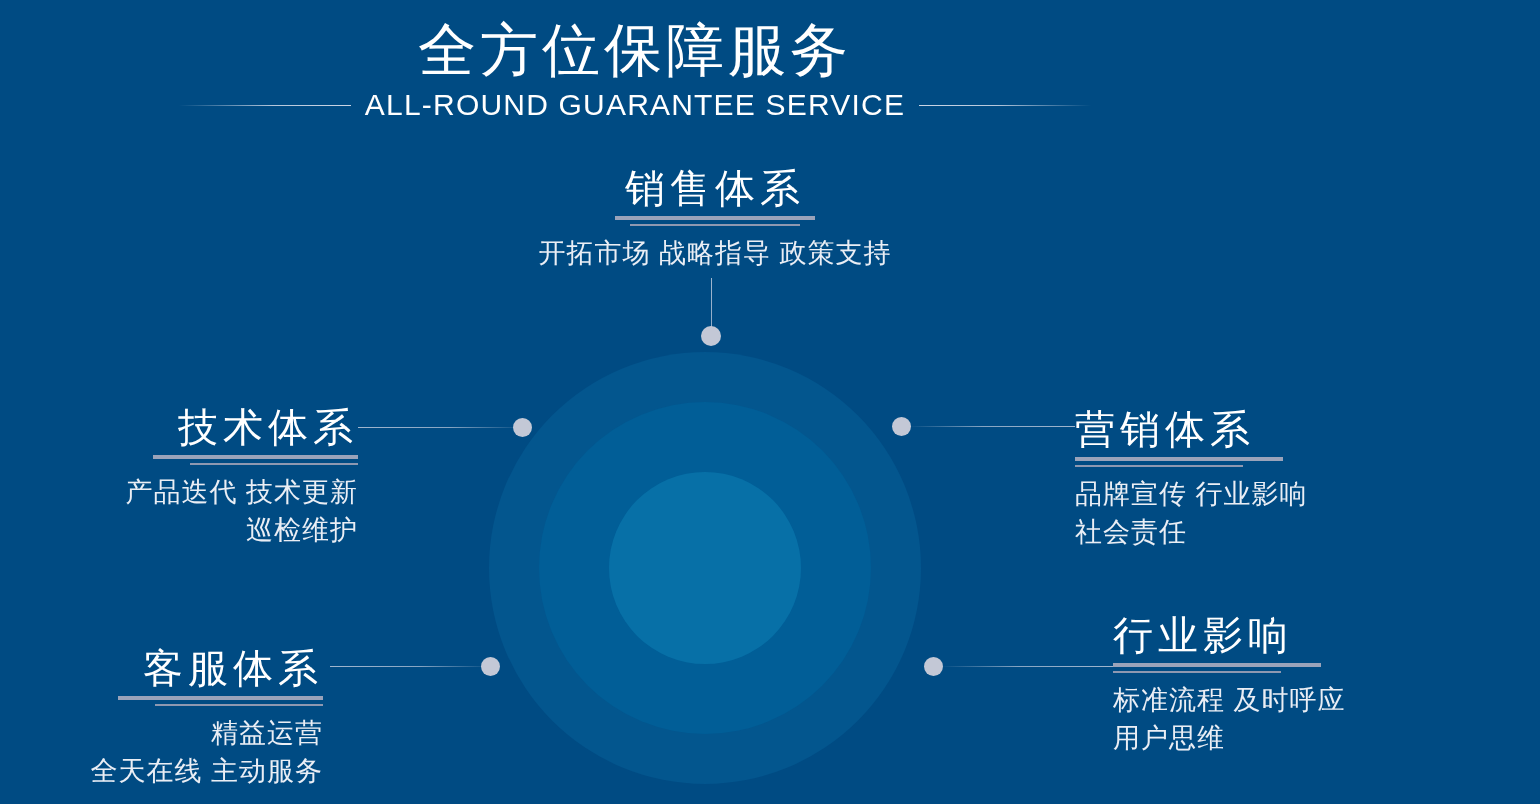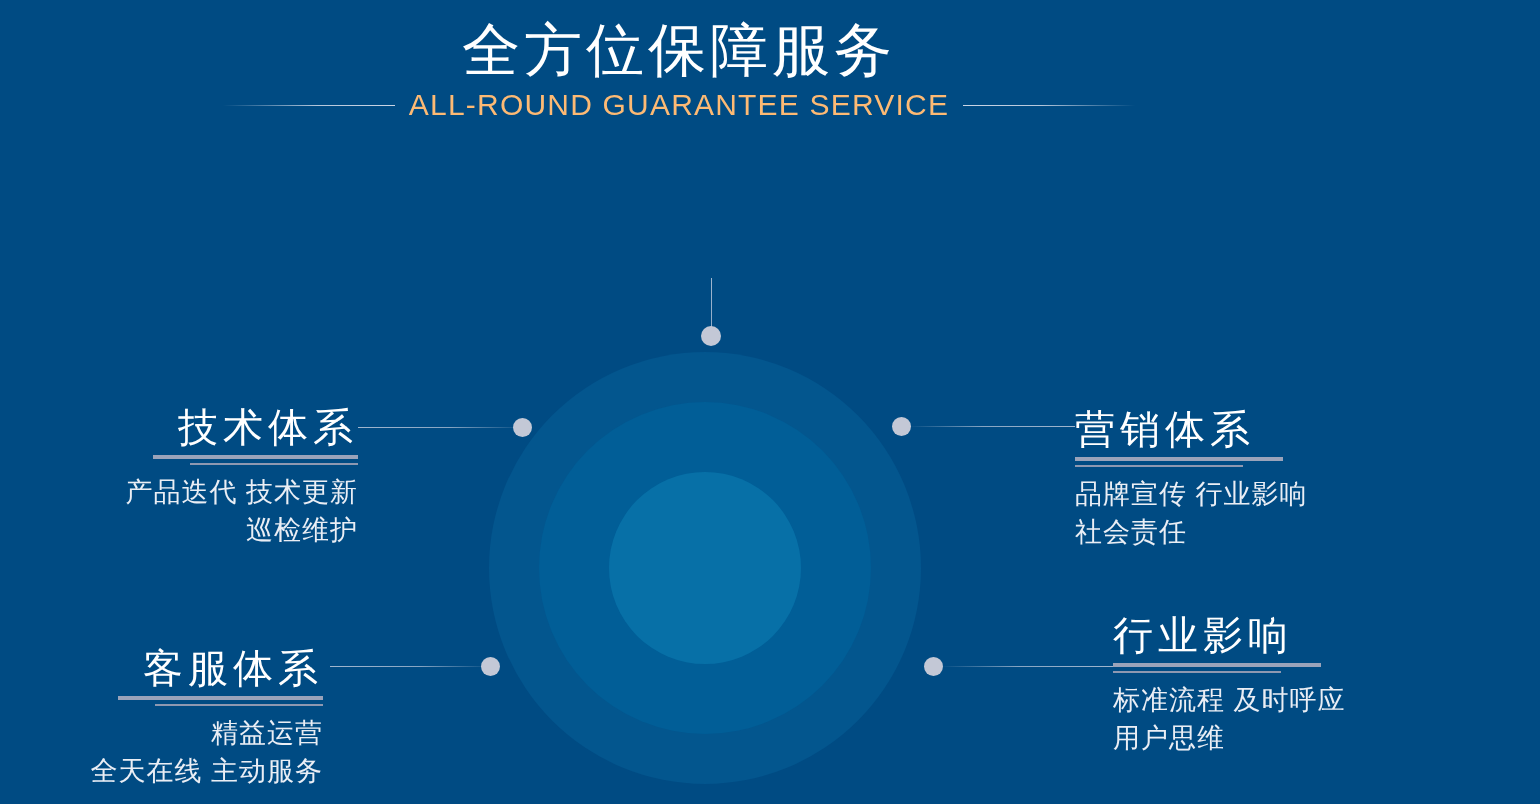--- a/index.html
+++ b/index.html
@@ -20,21 +20,20 @@
     overflow: hidden;
   }
 
   
   .header {
     position: absolute;
     left: 0;
     top: 0;
     width: 1270px;
     text-align: center;
-    padding-left: 44px;
   }
   .main-title {
     margin: 0;
     padding-top: 16px;
     font-size: 58px;
     font-weight: 400;
     letter-spacing: 4px;
     color: #ffffff;
     line-height: 1.18;
     white-space: nowrap;
@@ -51,21 +50,21 @@
     height: 1px;
     background: linear-gradient(90deg, rgba(214,221,235,0) 0%, rgba(214,221,235,.85) 55%, rgba(214,221,235,.95) 100%);
   }
   .sub-rule.right {
     background: linear-gradient(270deg, rgba(214,221,235,0) 0%, rgba(214,221,235,.85) 55%, rgba(214,221,235,.95) 100%);
   }
   .sub-title {
     font-size: 30px;
     font-weight: 400;
     letter-spacing: 1.2px;
-    color: #fdba74;
+    color: #ffffff;
     white-space: nowrap;
   }
 
   
   .ring {
     position: absolute;
     border-radius: 50%;
   }
   #ring-outer {
     left: 489px;  top: 352px;
@@ -197,20 +196,28 @@
 
   <div class="conn-line fade-left" style="left:908px; top:426px; width:167px;"></div>
   <div class="node-dot" style="left:892px; top:417px; width:19px; height:19px;"></div>
 
   <div class="conn-line fade-right" style="left:330px; top:666px; width:162px;"></div>
   <div class="node-dot" style="left:481px; top:657px; width:19px; height:19px;"></div>
 
   <div class="conn-line fade-left" style="left:940px; top:666px; width:175px;"></div>
   <div class="node-dot" style="left:924px; top:657px; width:19px; height:19px;"></div>
 
+  <div class="node align-center" id="node-sales">
+    <div class="node-title">销售体系</div>
+    <div class="rule-thick"></div>
+    <div class="rule-thin"></div>
+    <div class="node-desc">
+      <div>开拓市场 战略指导 政策支持</div>
+    </div>
+  </div>
 
   <div class="node align-right" id="node-tech">
     <div class="node-title">技术体系</div>
     <div class="rule-thick"></div>
     <div class="rule-thin"></div>
     <div class="node-desc">
       <div>产品迭代 技术更新</div>
       <div>巡检维护</div>
     </div>
   </div>

